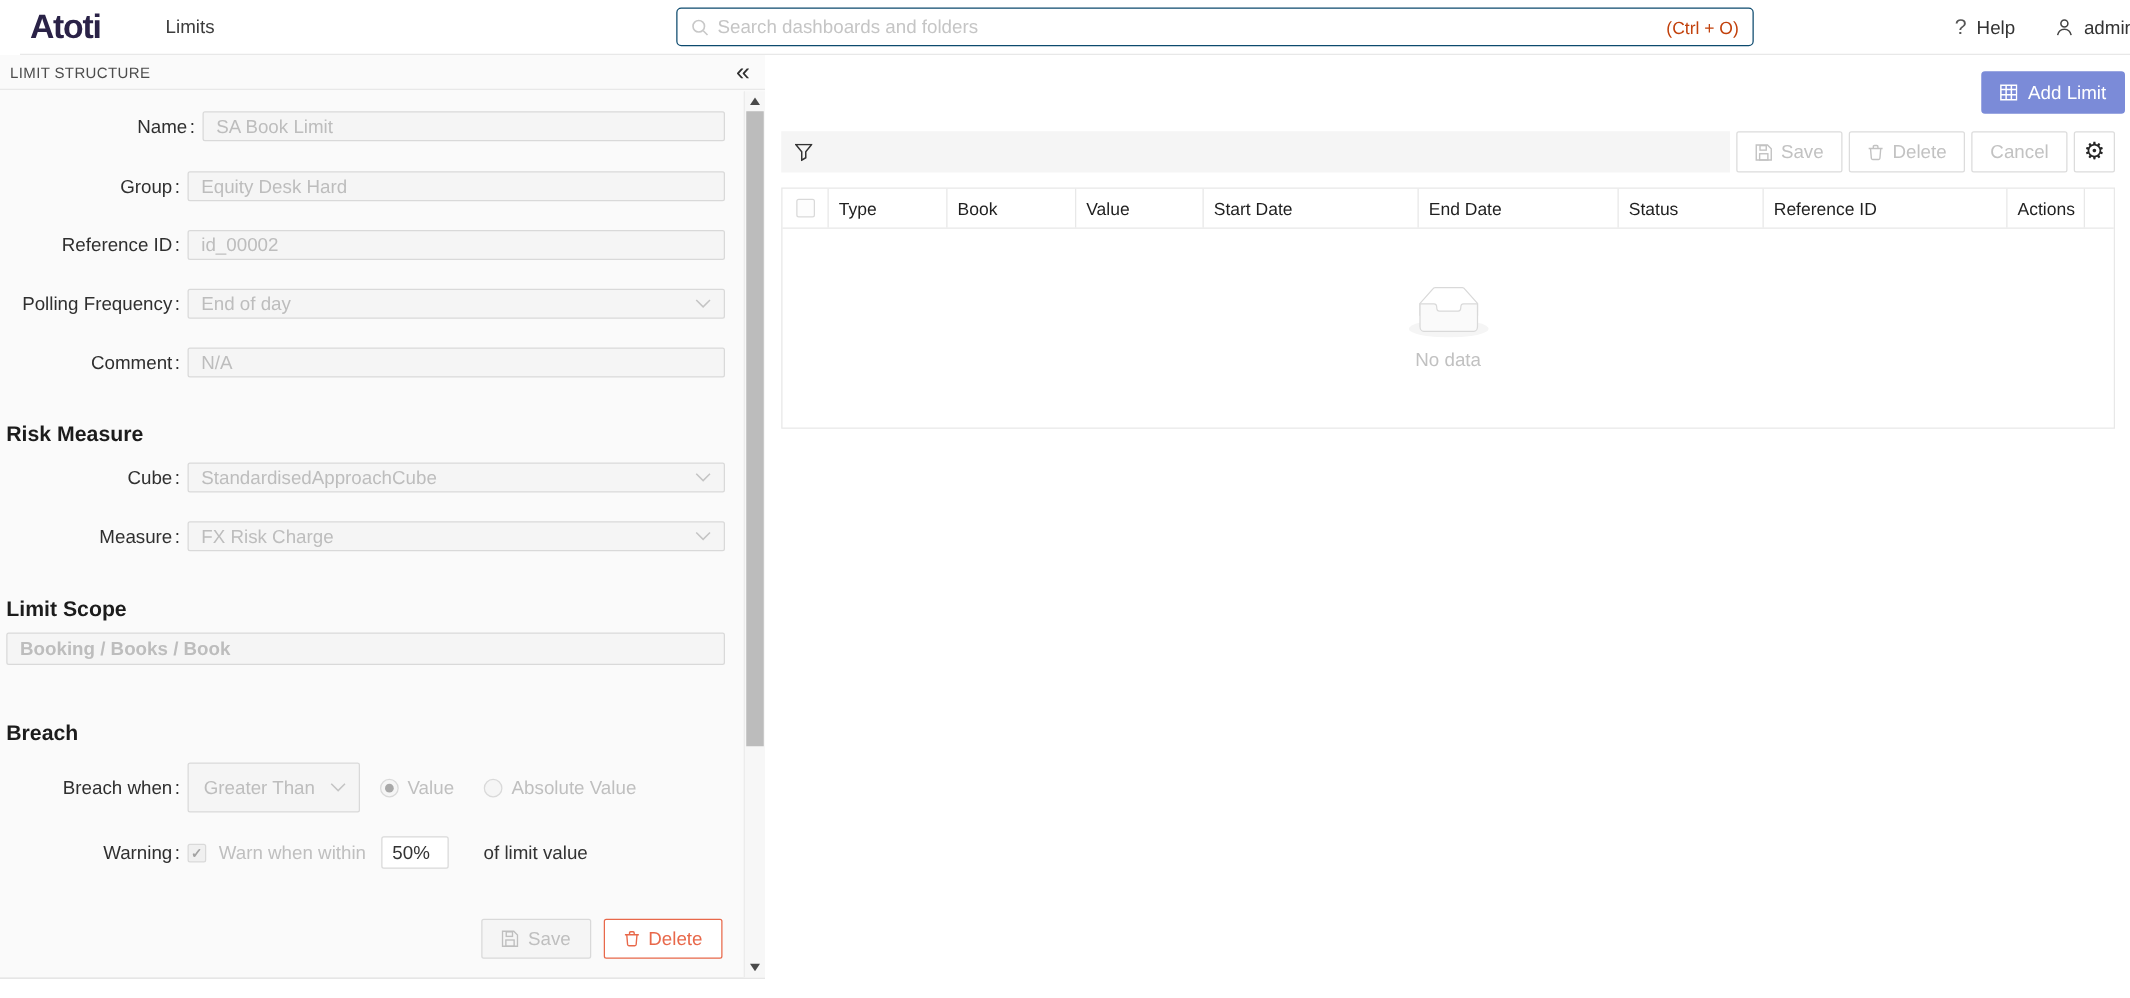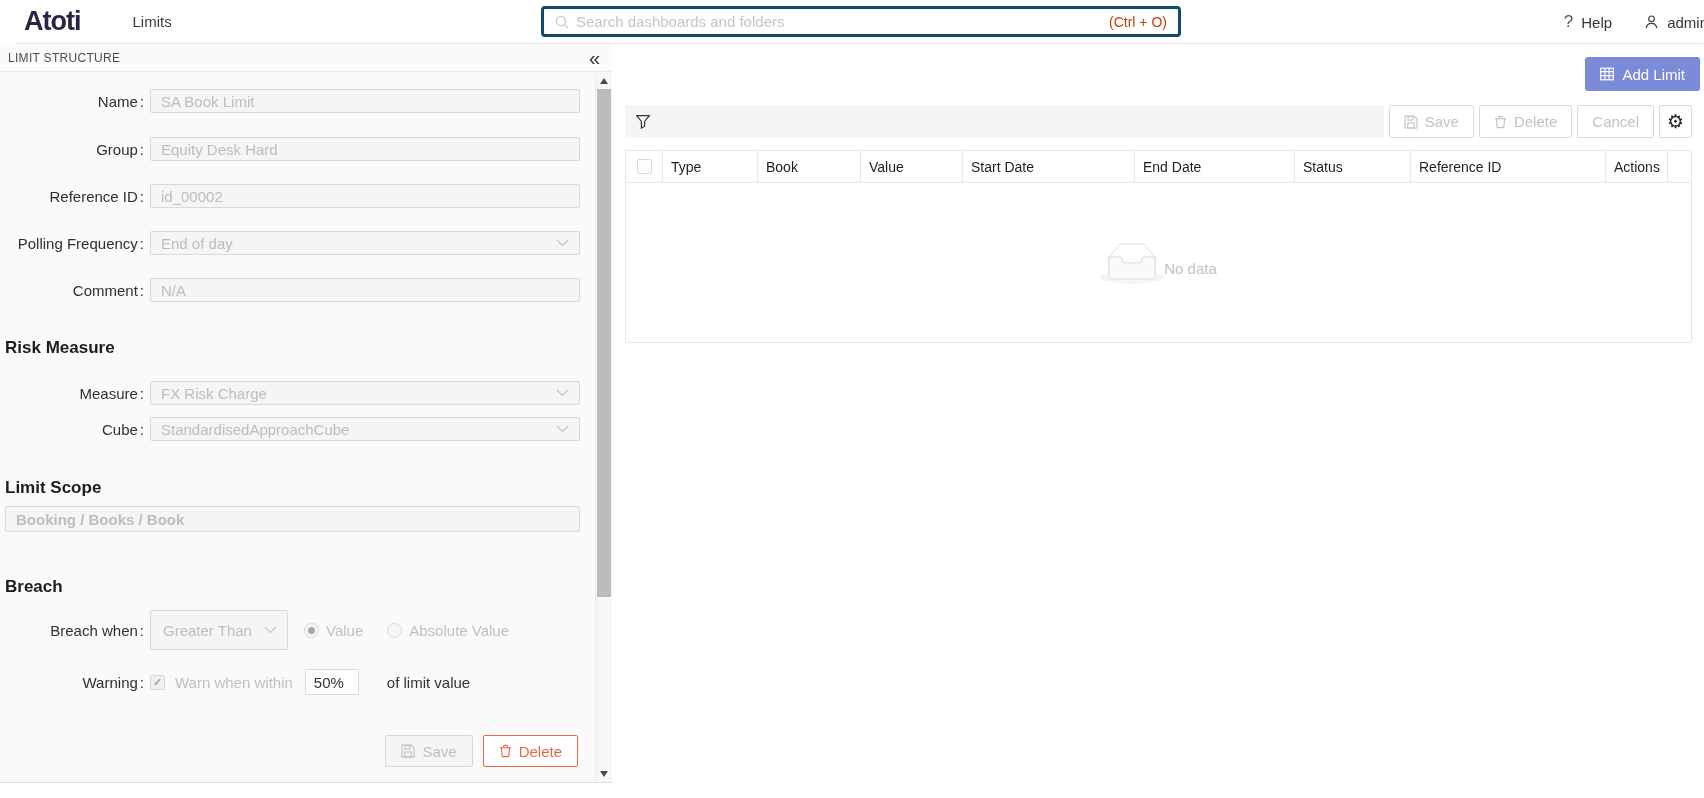--- a/index.html
+++ b/index.html
@@ -11,22 +11,22 @@
 
   
   .topbar {
     position:absolute; top:0; left:16px; width:1704px; height:44px;
     background:#fff; border-bottom:1px solid #e8e8e8;
     display:flex; align-items:center;
   }
   .logo { margin-left:8px; font-size:27px; font-weight:bold; color:#2a2247; letter-spacing:-1px; }
   .nav-title { margin-left:52px; font-size:15px; color:#3d3d3d; }
   .searchbox {
-    position:absolute; left:525px; top:6px; width:640px; height:31px;
-    border:3px solid #0c4a6e; border-radius:4px; background:#fff;
+    position:absolute; left:525px; top:6px; width:862px; height:31px;
+    border:1px solid #0c4a6e; border-radius:4px; background:#fff;
     display:flex; align-items:center; padding:0 11px;
   }
   .searchbox svg { flex:0 0 auto; margin-right:7px; }
   .searchbox input {
     flex:1; border:none; outline:none; background:transparent;
     font-family:"Liberation Sans", sans-serif; font-size:15px; color:#555;
   }
   .searchbox input::placeholder { color:#c5c5c5; }
   .search-shortcut { color:#c2410c; font-size:14px; margin-left:8px; }
   .top-right { position:absolute; right:12px; top:0; height:44px; display:flex; align-items:center; gap:32px; }
@@ -124,21 +124,21 @@
   .thead { display:flex; height:32px; border-bottom:1px solid #e8e8e8;text-align:right; }
   .th {
     display:flex; align-items:center; padding:0 8px; font-size:14px; color:#1f1f1f;
     border-left:1px solid #e8e8e8; white-space:nowrap; overflow:hidden;
   }
   .th-check { flex:0 0 36px; border-left:none; justify-content:center; padding:0; }
   .th-check .checkbox { background:#fdfdfd; }
   .c1 { flex:0 0 95px; } .c2 { flex:0 0 103px; } .c3 { flex:0 0 102px; }
   .c4 { flex:0 0 172px; } .c5 { flex:0 0 160px; } .c6 { flex:0 0 116px; }
   .c7 { flex:0 0 195px; } .c8 { flex:0 0 62px; } .c9 { flex:1; }
-  .tbody { height:160px; display:flex; flex-direction:row; align-items:center; justify-content:center; }
+  .tbody { height:160px; display:flex; flex-direction:column; align-items:center; justify-content:center; }
   .empty-text { margin-top:10px; font-size:15px; color:#c1c1c1; }
 </style>
 </head>
 <body>
 
 <div class="app">
 
   <div class="topbar">
     <div class="logo">Atoti</div>
     <div class="nav-title">Limits</div>
@@ -168,21 +168,21 @@
   </div>
 
   <div class="sidebar">
     <div class="sidebar-header">
       <span class="sidebar-title">LIMIT STRUCTURE</span>
       <span class="collapse-icon">«</span>
     </div>
 
     <div class="form-scroll">
 
-      <div class="frow" style="margin-top:16px;">
+      <div class="frow" style="margin-top:16px;padding-left:12px;">
         <span class="frow-label">Name</span>
         <div class="ibox">SA Book Limit</div>
       </div>
 
       <div class="frow" style="margin-top:24px;">
         <span class="frow-label">Group</span>
         <div class="ibox">Equity Desk Hard</div>
       </div>
 
       <div class="frow" style="margin-top:23px;">
@@ -200,34 +200,34 @@
         </div>
       </div>
 
       <div class="frow" style="margin-top:23px;">
         <span class="frow-label">Comment</span>
         <div class="ibox">N/A</div>
       </div>
 
       <div class="section-heading" style="margin-top:36px;">Risk Measure</div>
 
+      <div class="frow" style="margin-top:12px;">
+        <span class="frow-label">Cube</span>
+        <div class="ibox selbox">
+          <span>StandardisedApproachCube</span>
+          <svg width="13" height="8" viewBox="0 0 13 8">
+            <polyline points="1,1 6.5,6.5 12,1" fill="none" stroke="#c4c4c4" stroke-width="1.2"></polyline>
+          </svg>
+        </div>
+      </div>
+
       <div class="frow" style="margin-top:23px;">
         <span class="frow-label">Measure</span>
         <div class="ibox selbox">
           <span>FX Risk Charge</span>
-          <svg width="13" height="8" viewBox="0 0 13 8">
-            <polyline points="1,1 6.5,6.5 12,1" fill="none" stroke="#c4c4c4" stroke-width="1.2"></polyline>
-          </svg>
-        </div>
-      </div>
-
-      <div class="frow" style="margin-top:12px;">
-        <span class="frow-label">Cube</span>
-        <div class="ibox selbox">
-          <span>StandardisedApproachCube</span>
           <svg width="13" height="8" viewBox="0 0 13 8">
             <polyline points="1,1 6.5,6.5 12,1" fill="none" stroke="#c4c4c4" stroke-width="1.2"></polyline>
           </svg>
         </div>
       </div>
 
       <div class="section-heading" style="margin-top:37px;">Limit Scope</div>
 
       <div class="frow" style="margin-top:8px;">
         <div class="ibox" style="height:26px; margin-left:5px;font-weight:bold;">Booking / Books / Book</div>

